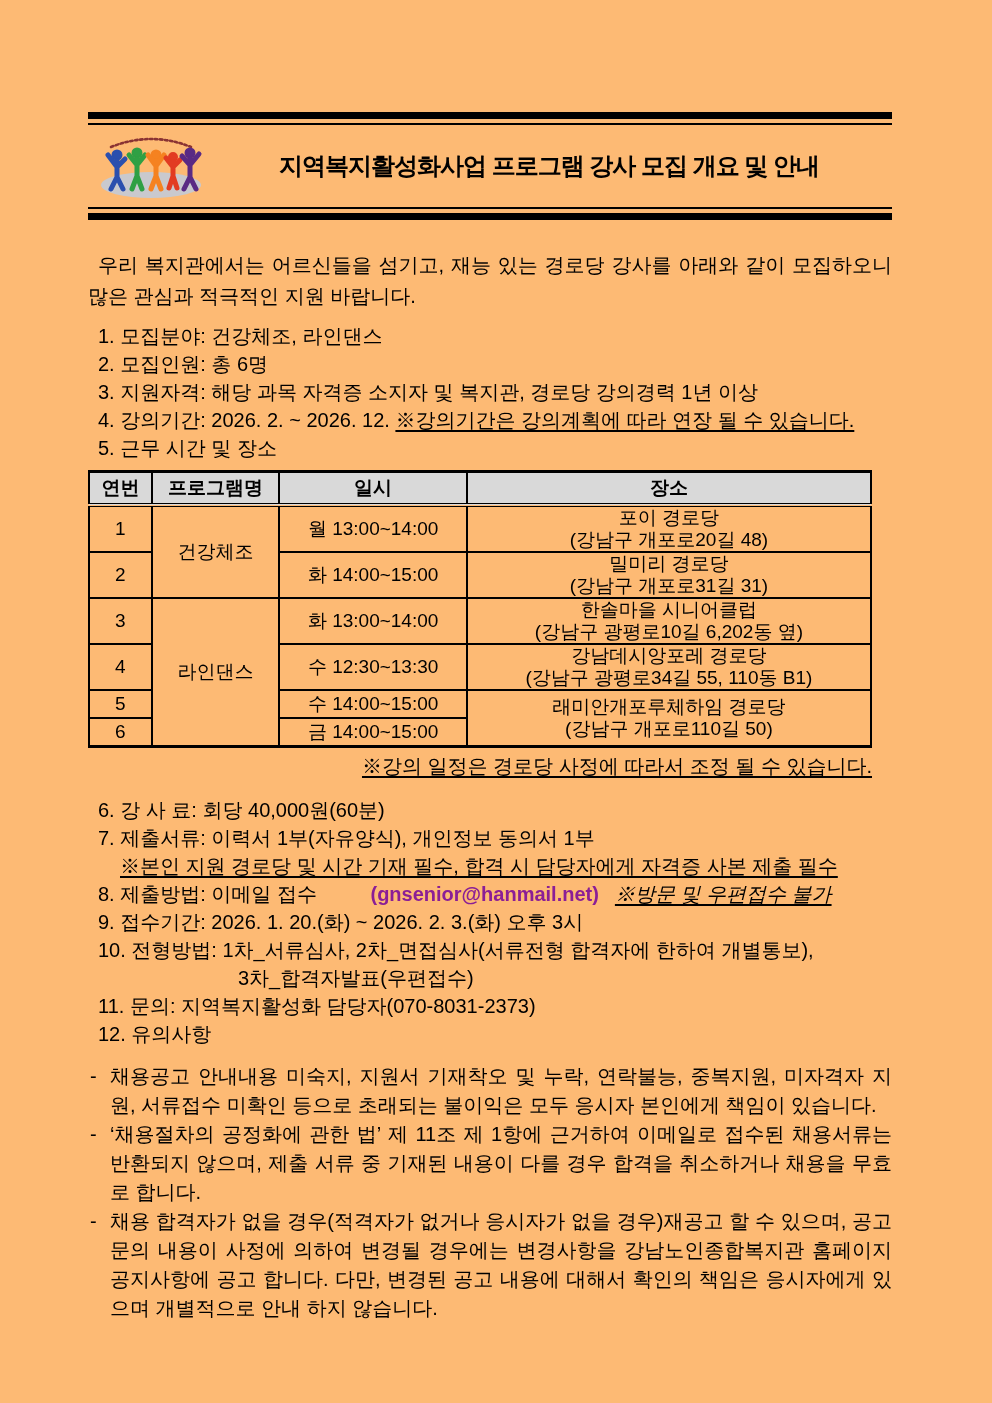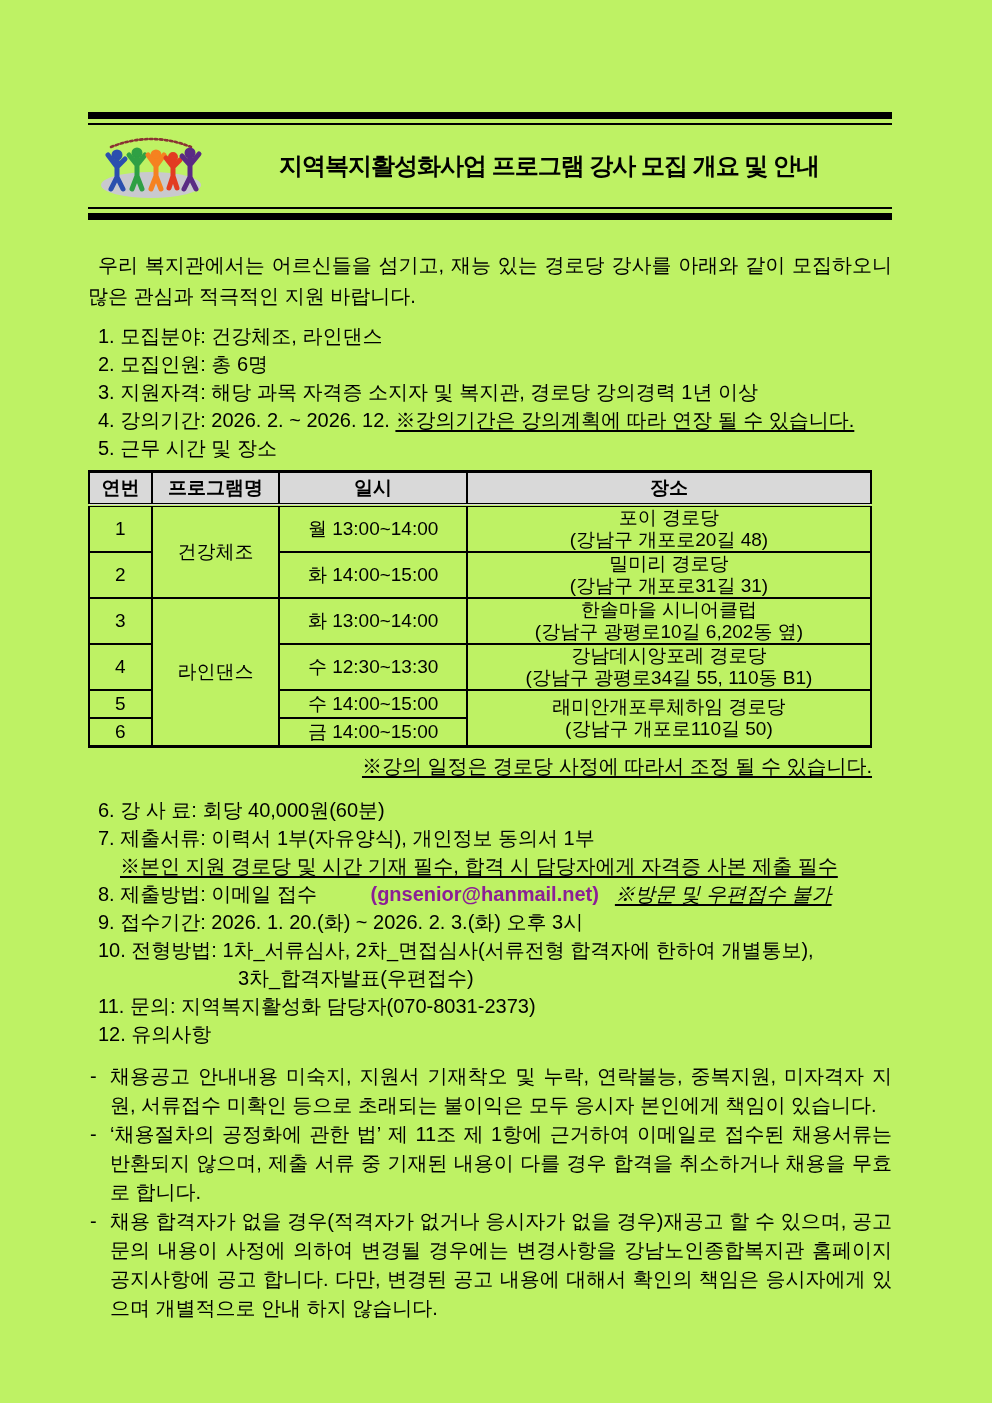--- a/index.html
+++ b/index.html
@@ -1,17 +1,17 @@
 <!DOCTYPE html>
 <html lang="ko"><head>
 <meta charset="utf-8">
 <style>
   html,body { margin:0; padding:0; background:#ffffff; }
   body { font-family:"Liberation Sans", sans-serif; color:#000; }
-  .page { position:relative; width:992px; height:1403px; background:#bef264; overflow:hidden; }
+  .page { position:relative; width:992px; height:1403px; background:#fdba74; overflow:hidden; }
   .content { margin-left:88px; width:804px; }
 
   
   .rule-top { border-top:7px solid #000; border-bottom:2px solid #000; height:4px; }
   .rule-bottom { border-top:2px solid #000; border-bottom:7px solid #000; height:4px; }
   .header-inner { display:flex; align-items:center; height:82px; padding:0 4px; }
   .logo-wrap { width:118px; flex:0 0 118px; display:flex; justify-content:center; }
   .doc-title { flex:1; text-align:center; font-weight:bold; font-size:24px; letter-spacing:-1px; white-space:nowrap; }
 
   

